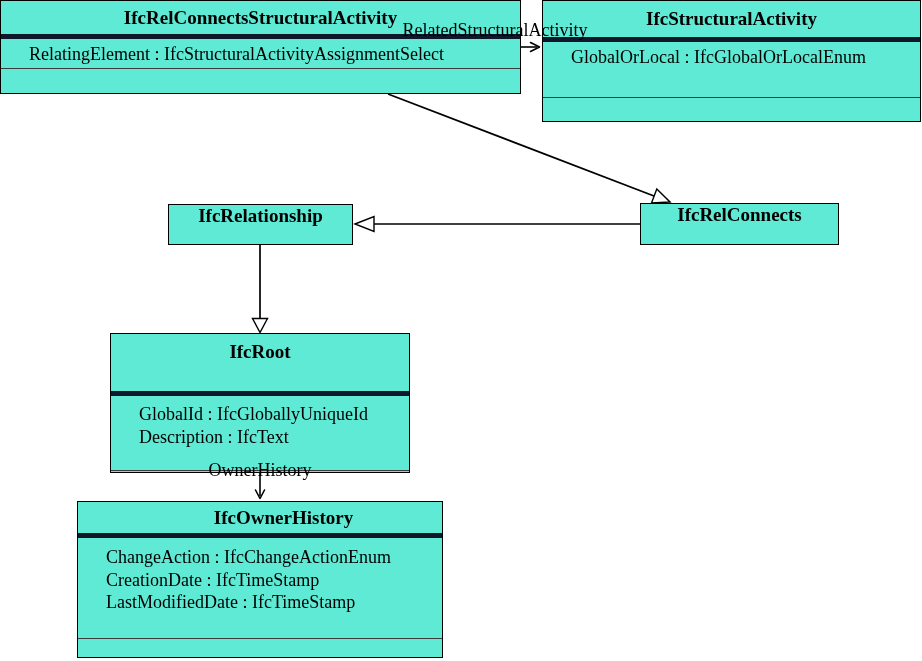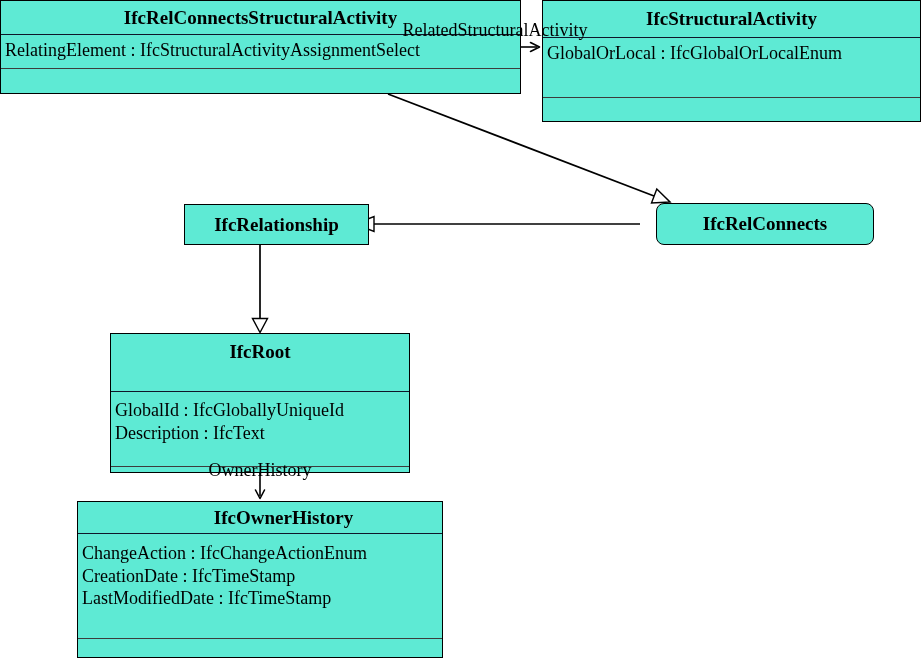--- a/index.html
+++ b/index.html
@@ -12,41 +12,41 @@
     position:absolute;z-index:2;box-sizing:border-box;
     background:#5eead4;border:1.5px solid #000;
     display:flex;flex-direction:column;
   }
   .class-title{
     font-weight:bold;font-size:19px;text-align:center;
     display:flex;align-items:center;justify-content:center;
     flex:0 0 auto;
   }
   .class-attrs{
-    border-top:1px solid #0f172a;flex:1 1 auto;
+    border-top:5px solid #0f172a;flex:1 1 auto;
     font-size:18px;line-height:22.5px;
-    padding:6px 4px 0 4px;box-sizing:border-box;
+    padding:6px 4px 0 28px;box-sizing:border-box;
   }
   .class-footer{border-top:1px solid #3c3c3c;flex:0 0 auto;}
-  .title-only{align-items:center;justify-content:center;flex-direction:row;margin-left:16px;}
+  .title-only{align-items:flex-start;justify-content:center;flex-direction:row;}
   .title-only .class-title{width:100%;}
 
   
   .c0{left:0px;top:0px;width:521px;height:94px;}
   .c0 .class-title{height:33px;}
   .c0 .class-attrs{padding-top:4px;}
   .c0 .class-footer{height:24px;}
 
   .c1{left:542px;top:0px;width:379px;height:122px;}
   .c1 .class-title{height:36px;}
   .c1 .class-attrs{padding-top:4px;}
   .c1 .class-footer{height:23px;}
 
   .c2{left:168px;top:204px;width:185px;height:41px;}
-  .c3{left:640px;top:203px;width:218px;height:42px;border-radius:8px;}
+  .c3{left:640px;top:203px;width:199px;height:42px;}
 
   .c4{left:110px;top:333px;width:300px;height:140px;gap:22px;}
   .c4 .class-title{height:35px;}
   .c4 .class-attrs{padding-top:7px;}
   .c4 .class-footer{height:21px;}
 
   .c5{left:77px;top:501px;width:366px;height:157px;}
   .c5 .class-title{height:31px;margin-left:47px;}
   .c5 .class-attrs{padding-top:8px;}
   .c5 .class-footer{height:18px;}

